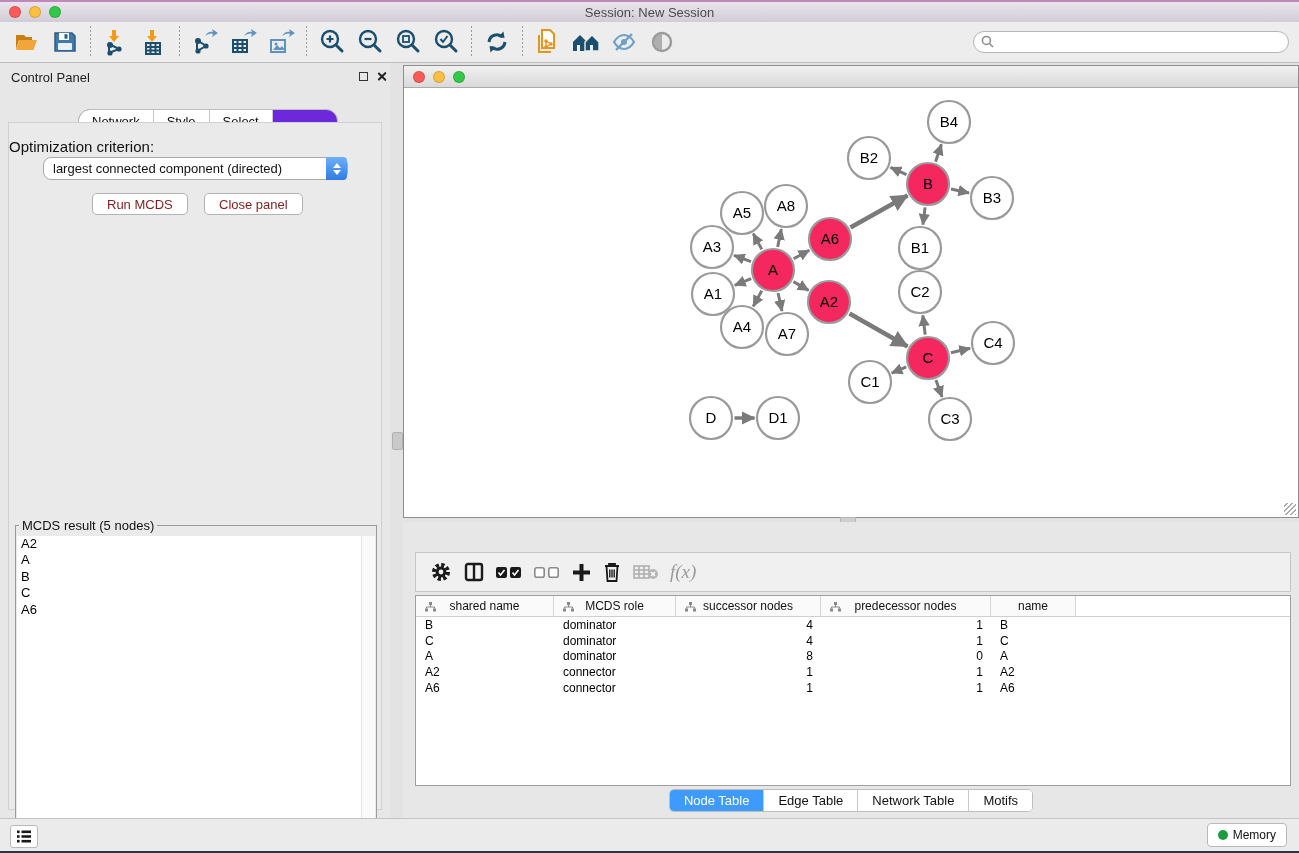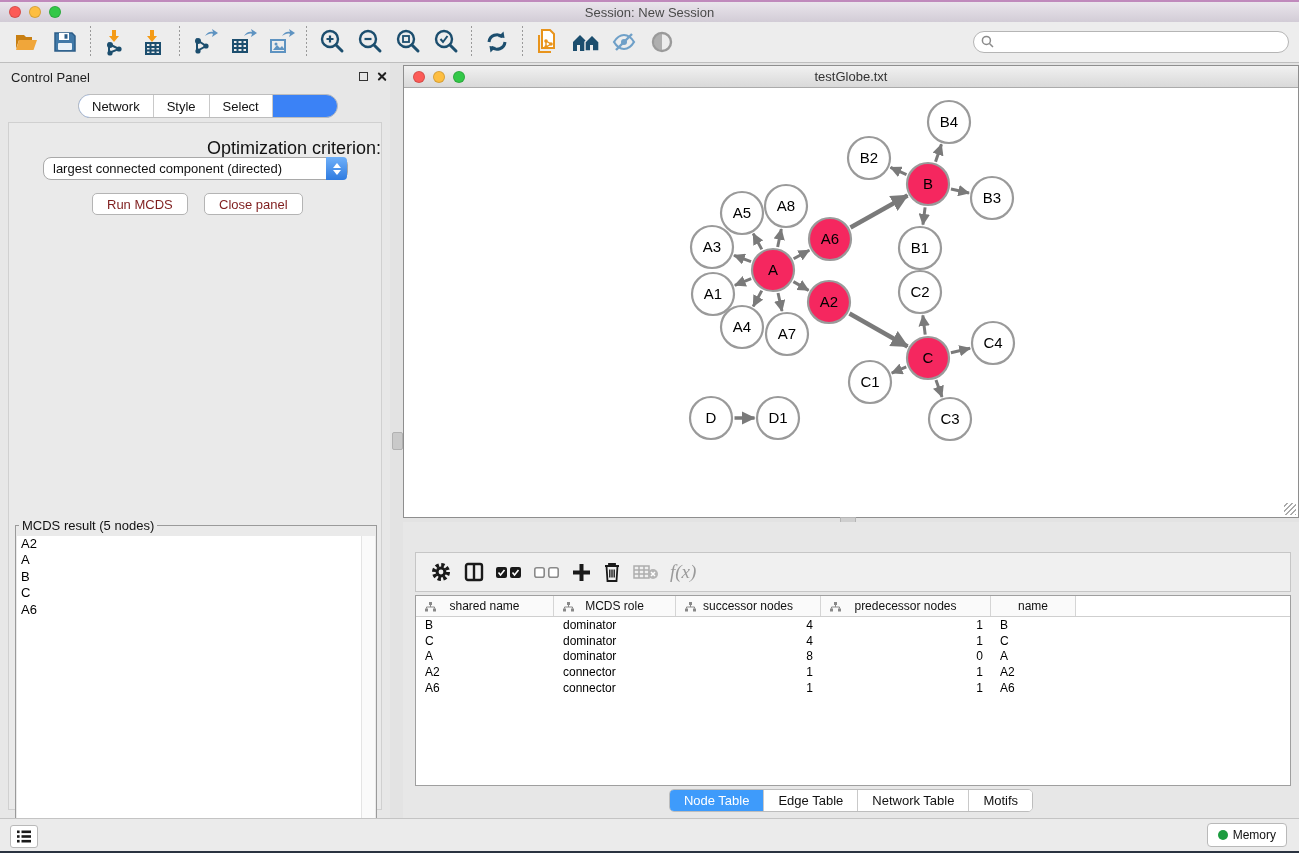--- a/index.html
+++ b/index.html
@@ -36,30 +36,30 @@
   #control-panel{left:0;top:63px;width:390px;height:755px;background:#e7e7e7;}
   .panel-titlerow{position:absolute;left:0;top:0;width:100%;height:26px;}
   .panel-title{position:absolute;left:11px;top:7px;font-size:13px;color:#1e1e1e;}
   .float-icon{position:absolute;top:9px;width:9px;height:9px;border:1.5px solid #333;box-sizing:border-box;}
   .close-icon{position:absolute;top:8px;width:11px;height:11px;}
   .close-icon::before,.close-icon::after{content:"";position:absolute;left:4.5px;top:0;width:2.4px;height:11px;background:#222;border-radius:1px;}
   .close-icon::before{transform:rotate(45deg);}
   .close-icon::after{transform:rotate(-45deg);}
   #cp-float{left:359px;} #cp-close{left:376px;}
 
-  .seg-tabs{position:absolute;left:78px;top:31px;display:flex;height:22px;
-    border:1px solid #bdbdbd;border-radius:12px;overflow:hidden;background:#3b82f6;}
+  .seg-tabs{position:absolute;left:78px;top:46px;display:flex;height:22px;
+    border:1px solid #bdbdbd;border-radius:12px;overflow:hidden;background:#6d28d9;}
   .seg{display:flex;align-items:center;justify-content:center;padding:0 13px;
     font-size:13px;color:#111;background:#fff;border-right:1px solid #c9c9c9;cursor:default;}
   .seg:last-child{border-right:none;}
   .seg.selected{background:#3e9bfb;color:#fff;border-right:none;margin-top:36px;}
 
   #cp-content{position:absolute;left:8px;top:59px;width:374px;height:688px;
     background:#eaeaea;border:1px solid #d0d0d0;box-sizing:border-box;}
-  #opt-label{position:absolute;left:0;width:100%;top:15px;text-align:right;font-size:18px;color:#111;}
+  #opt-label{position:absolute;left:0;width:100%;top:15px;text-align:left;font-size:15px;color:#111;}
   #criterion-select{position:absolute;left:34px;top:34px;width:305px;height:23px;background:#fff;
     border:1px solid #a9a9a9;border-radius:8px;box-sizing:border-box;display:flex;align-items:center;}
   #criterion-select .val{padding-left:9px;font-size:13px;color:#111;white-space:nowrap;}
   .stepper{position:absolute;right:0;top:-1px;width:21px;height:23px;border-radius:0 4px 4px 0;
     background:linear-gradient(#6fb0f9,#2f7be0);display:flex;flex-direction:column;align-items:center;justify-content:center;gap:2px;}
   .stepper .up{width:0;height:0;border-left:4px solid transparent;border-right:4px solid transparent;border-bottom:5px solid #fff;}
   .stepper .dn{width:0;height:0;border-left:4px solid transparent;border-right:4px solid transparent;border-top:5px solid #fff;}
   .cp-btn{position:absolute;top:70px;height:22px;background:#fff;border:1px solid #b4b4b4;border-radius:5px;
     font-family:inherit;font-size:13px;color:#7f1d1d;padding:0 14px;}
   #run-btn{left:83px;}
@@ -316,21 +316,20 @@
   </div>
 </div>
 
 <div id="net-window" class="abs">
   <div id="net-titlebar">
     <div class="lights">
       <div class="light red"></div>
       <div class="light yellow"></div>
       <div class="light green"></div>
     </div>
-    <div class="title">testGlobe.txt</div>
   </div>
   <svg id="graph" width="894" height="429">
     <defs>
       <marker id="arw" markerUnits="strokeWidth" markerWidth="4.4" markerHeight="3.8" refX="3.6" refY="1.9" orient="auto">
         <path d="M0,0 L3.9,1.9 L0,3.8 Z" fill="#7a7a7a"></path>
       </marker>
     </defs>
     <g id="edges-layer">
         <line x1="347.1807977641964" y1="190.72768089432142" x2="330.8192022358036" y2="197.27231910567858" stroke="#7a7a7a" stroke-width="3" marker-end="url(#arw)"></line>
         <line x1="347.01111376974586" y1="173.70910847055993" x2="329.98888623025414" y2="167.29089152944007" stroke="#7a7a7a" stroke-width="3" marker-end="url(#arw)"></line>

